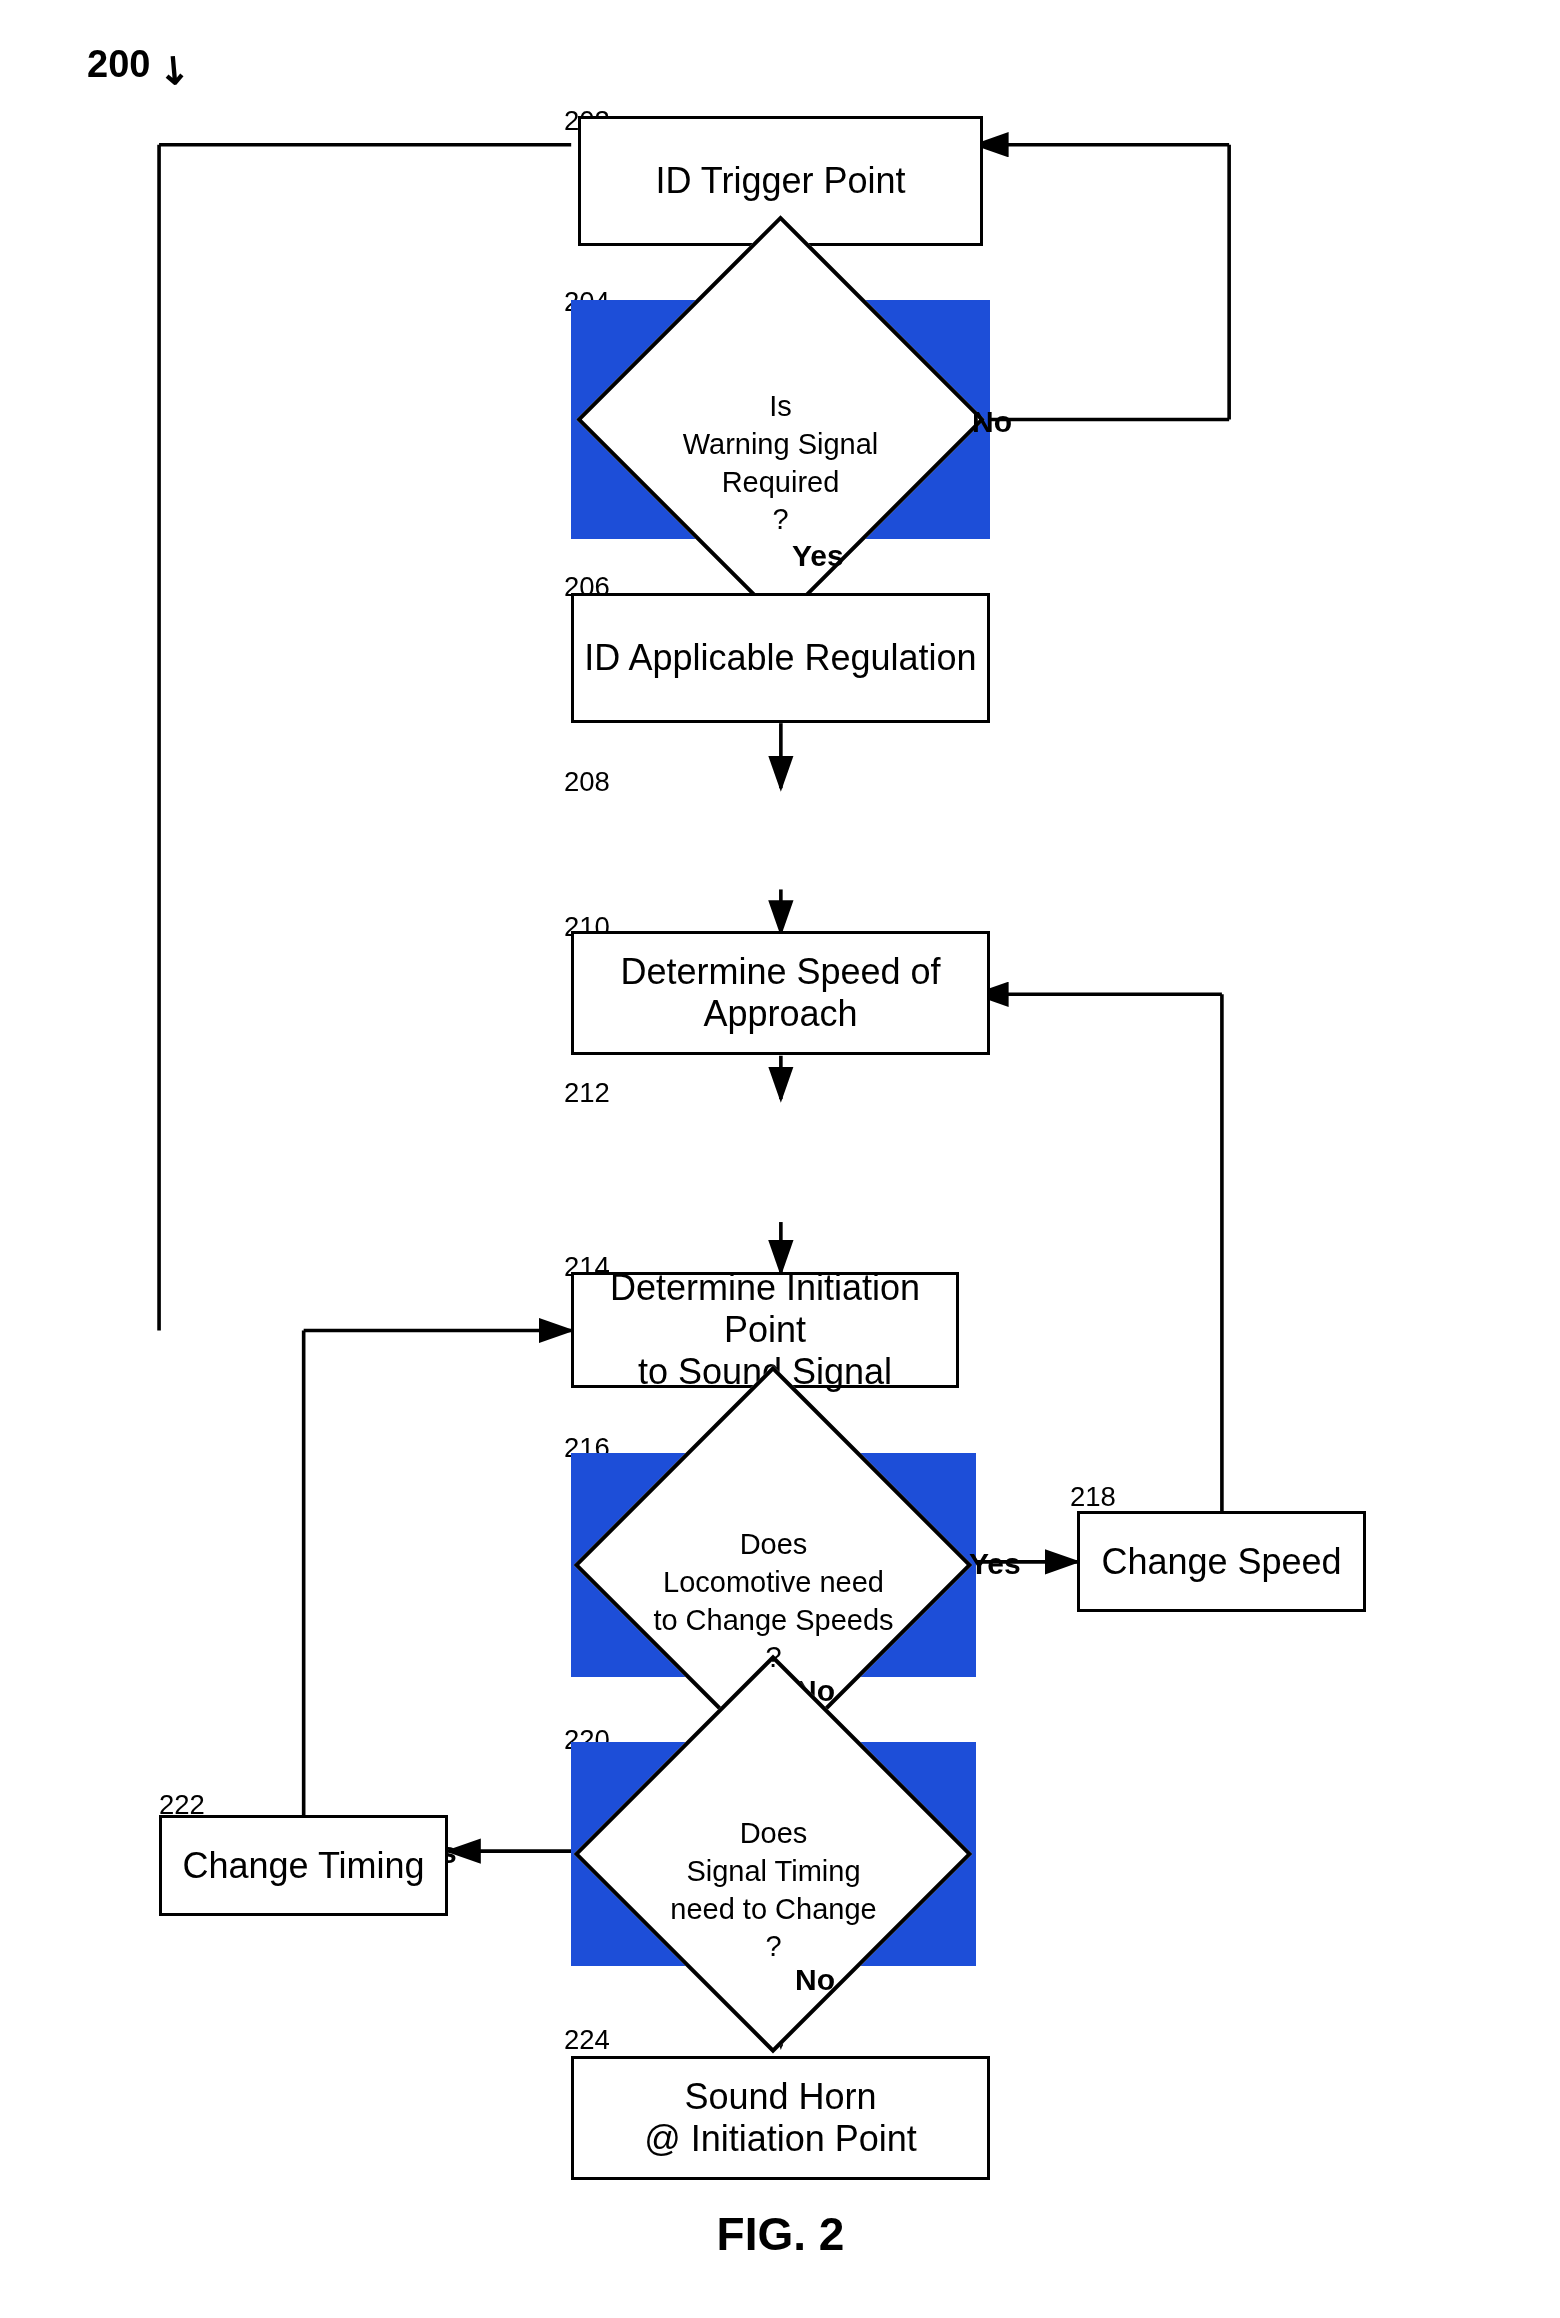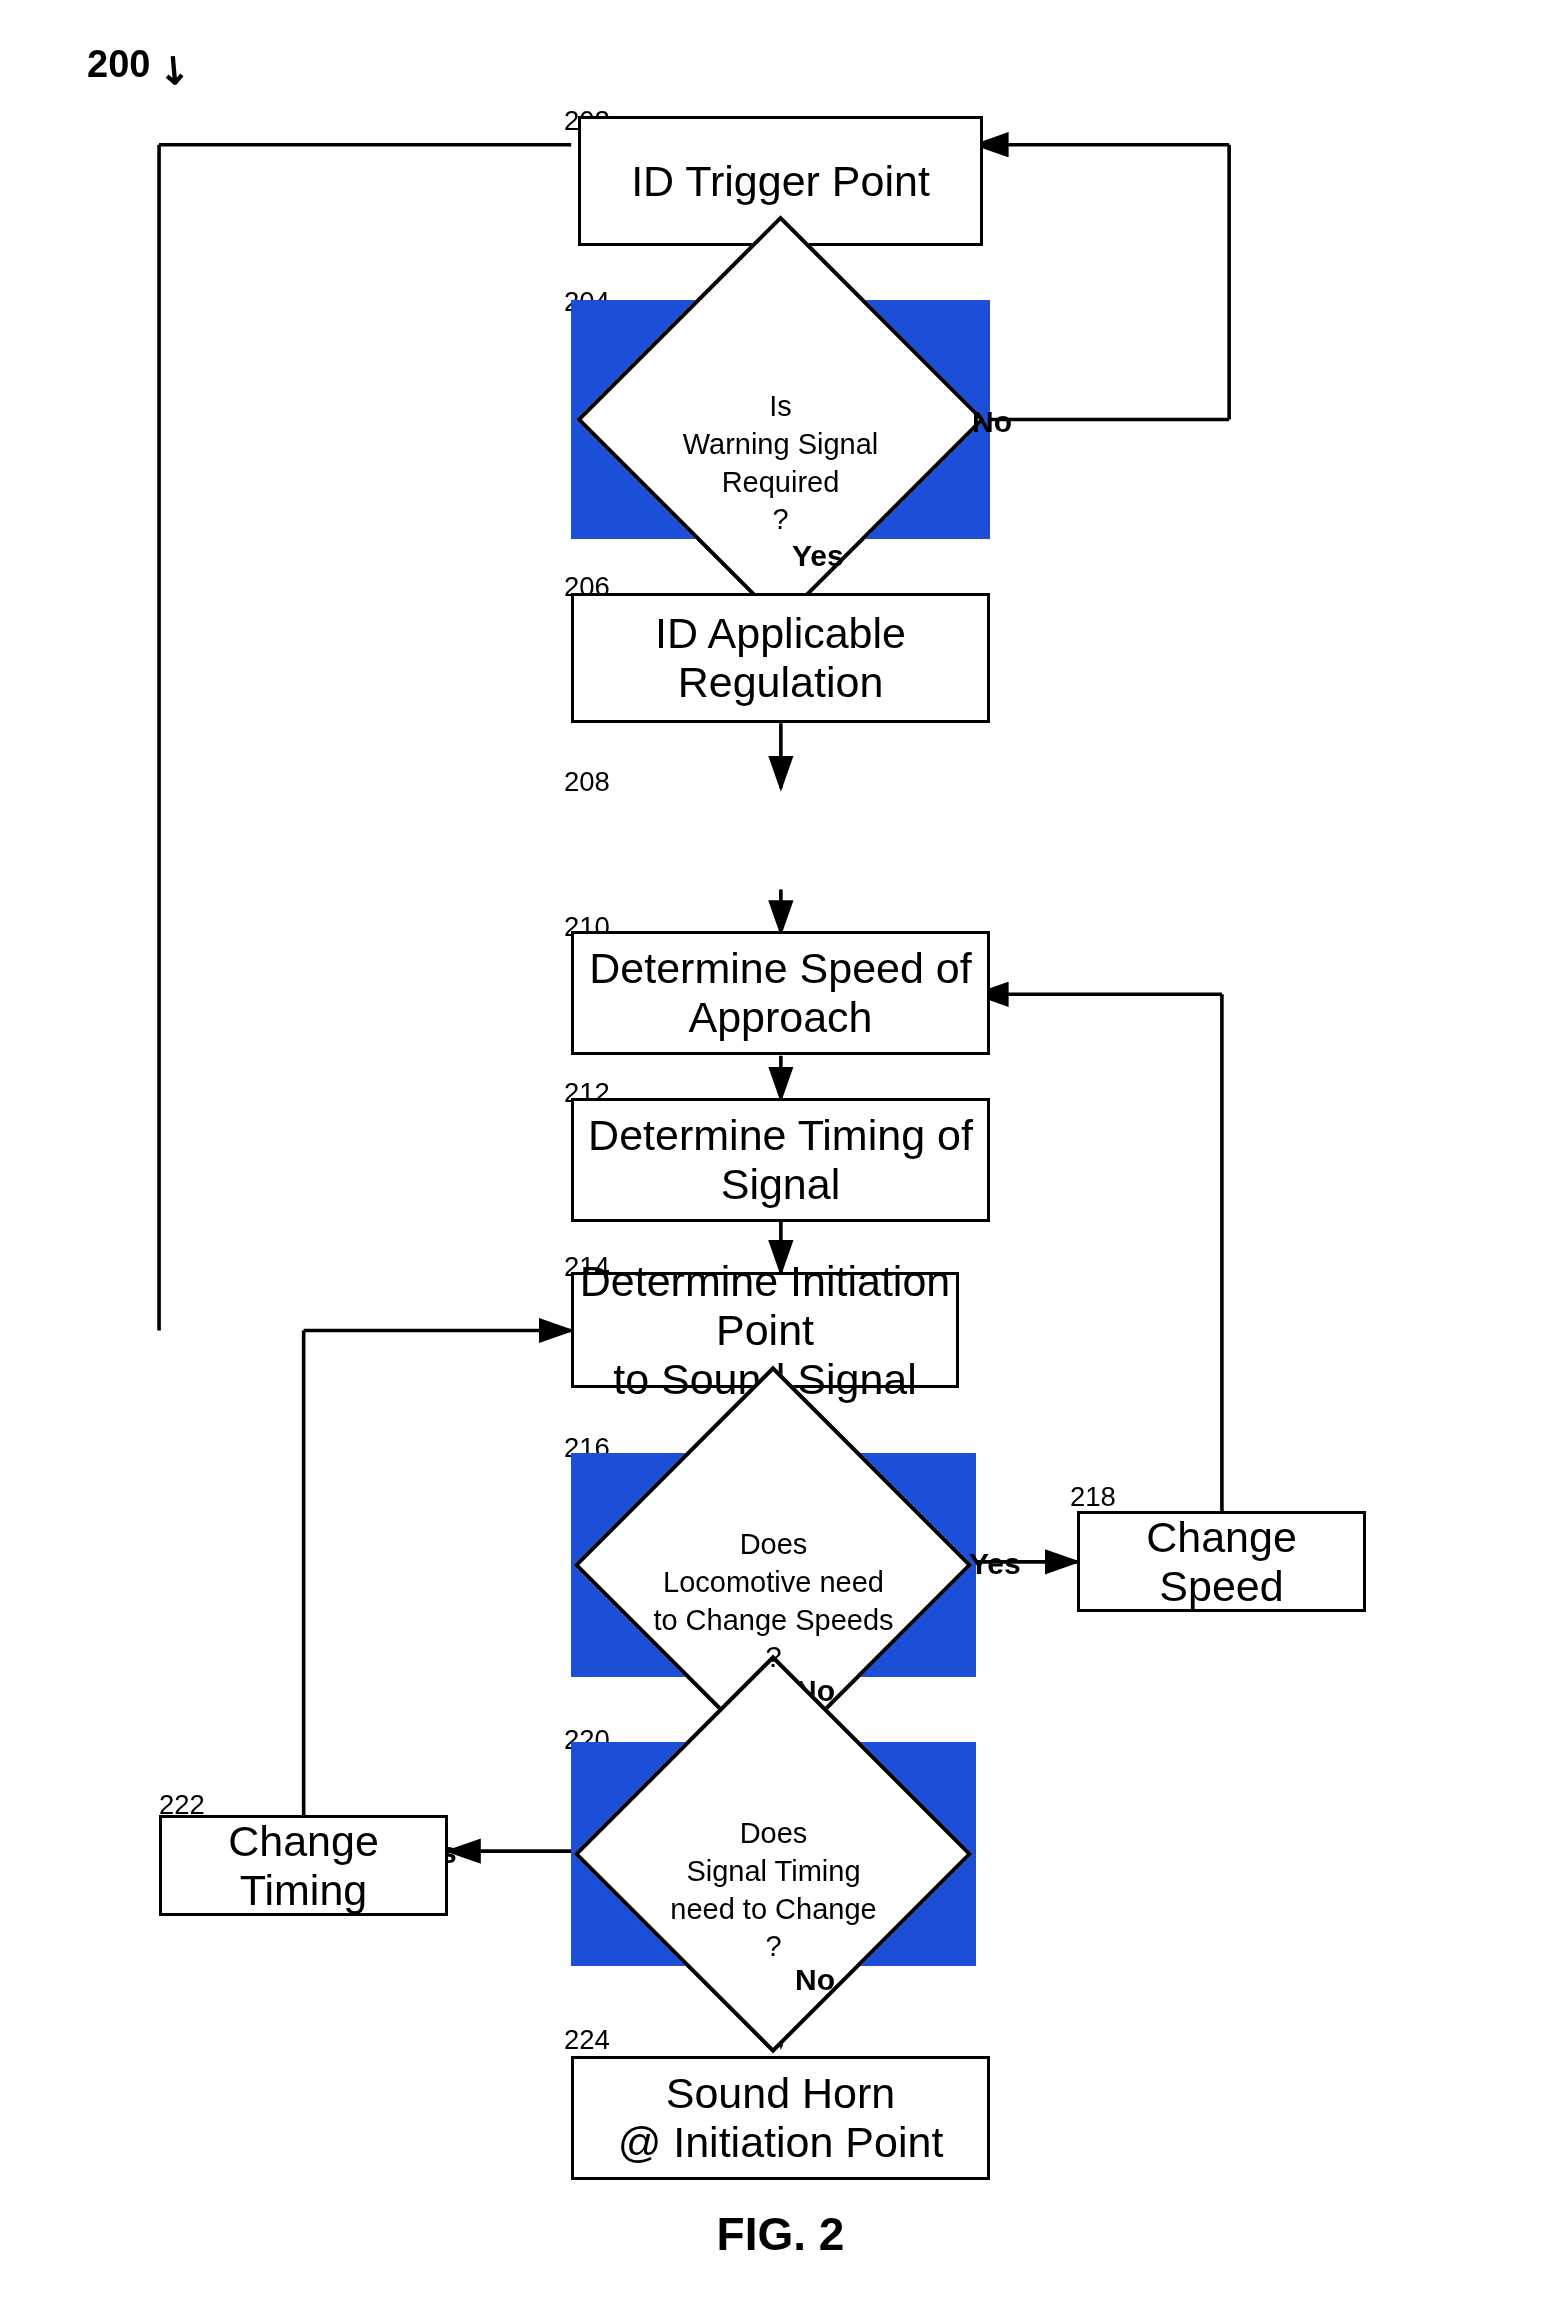--- a/index.html
+++ b/index.html
@@ -29,21 +29,21 @@
 
     
     .flowbox {
       position: absolute;
       border: 3.6px solid #000;
       background: #fff;
       display: flex;
       align-items: center;
       justify-content: center;
       text-align: center;
-      font-size: 43px;
+      font-size: 36px;
     }
 
     .diamond {
       position: absolute;
       background: #1d4ed8;
       display: flex;
       align-items: flex-end;
       justify-content: center;
       text-align: center;
       font-size: 29px;
@@ -161,23 +161,20 @@
   </div>
 
   <div class="step-label" style="top:766px;left:564px;">208</div>
 
   <div class="step-label" style="top:911px;left:564px;">210</div>
   <div class="flowbox" style="top:931px;left:571px;width:419px;height:124px;">
     <span>Determine Speed of<br>Approach</span>
   </div>
 
   <div class="step-label" style="top:1077px;left:564px;">212</div>
-  <div class="flowbox" style="top:1098px;left:571px;width:419px;height:124px;">
-    <span>Determine Timing of<br>Signal</span>
-  </div>
 
   <div class="step-label" style="top:1251px;left:564px;">214</div>
   <div class="flowbox" style="top:1272px;left:571px;width:388px;height:116px;">
     <span>Determine Initiation Point<br>to Sound Signal</span>
   </div>
 
   <div class="step-label" style="top:1432px;left:564px;">216</div>
   <div class="diamond" style="top:1453px;left:571px;width:405px;height:224px;">
     <div class="diamond-inner" style="width:282px;height:282px;top:-29px;left:61px;"></div>
     <div class="diamond-text">Does<br>Locomotive need<br>to Change Speeds<br>?</div>

